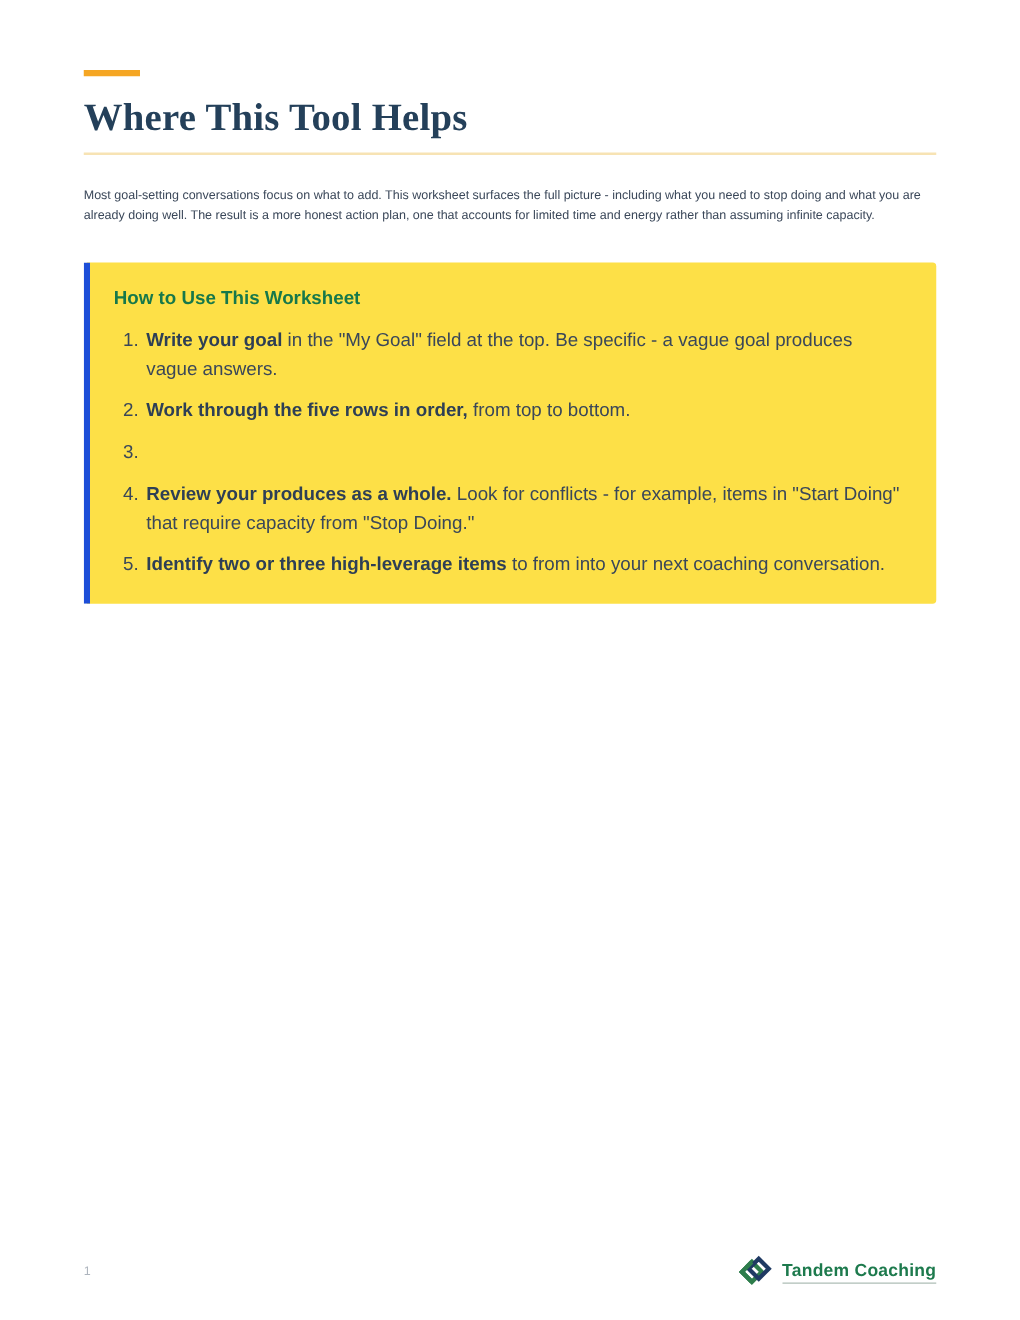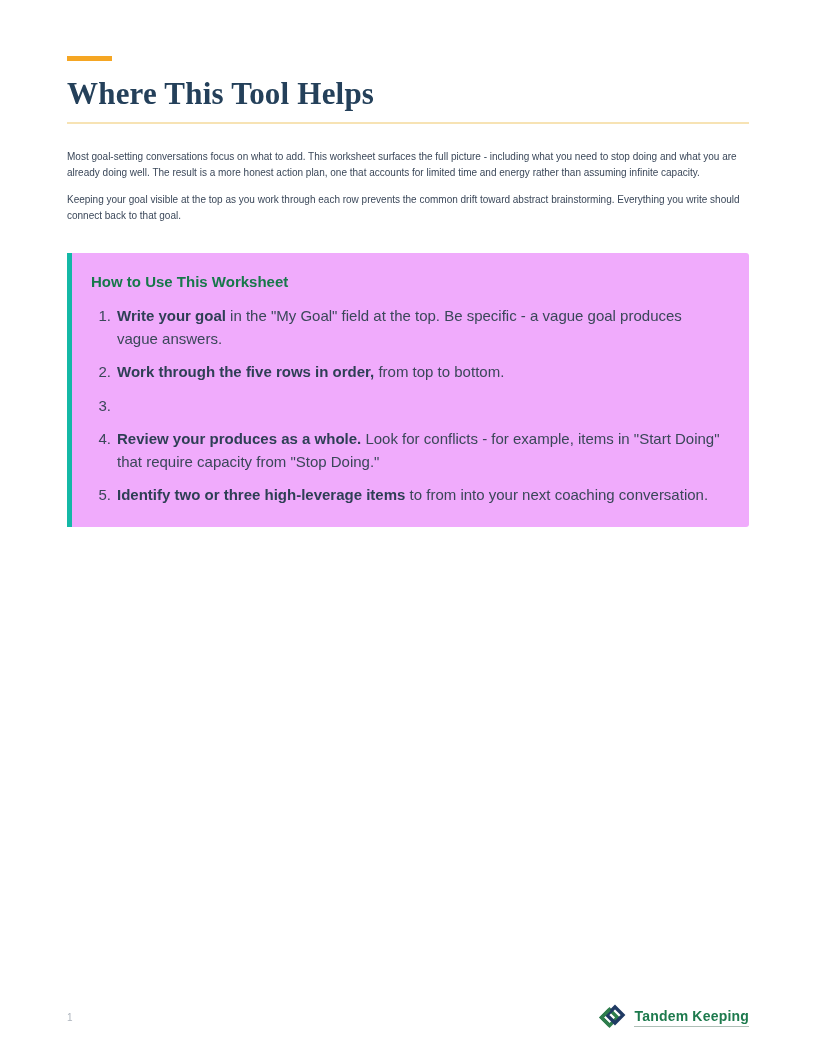--- a/index.html
+++ b/index.html
@@ -37,22 +37,22 @@
   .intro p {
     margin-top: 25px;
     font-size: 10px;
     line-height: 1.66;
     color: #3A4759;
   }
   .intro p + p { margin-top: 10px; }
 
   .callout {
     margin-top: 28px;
-    background: #f0abfc;
-    border-left: 5px solid #14b8a6;
+    background: #fde047;
+    border-left: 5px solid #1d4ed8;
     border-radius: 0 3px 3px 0;
     padding: 20px 26px 20px 19px;
   }
   .callout-title {
     font-size: 15px;
     font-weight: 700;
     color: #17784A;
     margin-bottom: 14px;
   }
   .steps { list-style: none; }
@@ -109,21 +109,20 @@
   <div class="content">
 
     <div class="accent-bar"></div>
 
     <h1 class="page-title">Where This Tool Helps</h1>
 
     <div class="title-rule"></div>
 
     <div class="intro">
       <p>Most goal-setting conversations focus on what to add. This worksheet surfaces the full picture - including what you need to stop doing and what you are already doing well. The result is a more honest action plan, one that accounts for limited time and energy rather than assuming infinite capacity.</p>
-      <p>Keeping your goal visible at the top as you work through each row prevents the common drift toward abstract brainstorming. Everything you write should connect back to that goal.</p>
     </div>
 
     <div class="callout">
       <div class="callout-title">How to Use This Worksheet</div>
 
       <ol class="steps">
         <li class="step">
           <span class="step-num">1.</span>
           <span class="step-text"><span class="step-bold">Write your goal</span><span> in the "My Goal" field at the top. Be specific - a vague goal produces vague answers.</span></span>
         </li>
@@ -149,16 +148,16 @@
 
   <div class="footer">
     <span class="page-num">1</span>
 
     <div class="brand">
       <svg class="logo-icon" width="27" height="26" viewBox="0 0 27 26" fill="none" xmlns="http://www.w3.org/2000/svg">
         <path d="M10.5 5.5 L18.5 13.5 L10.5 21.5 L2.5 13.5 Z" stroke="#2E7D4C" stroke-width="3.4" fill="none"></path>
         <path d="M16 3 L24 11 L16 19 L8 11 Z" stroke="#1F3A63" stroke-width="3.4" fill="none"></path>
         <path d="M10.5 5.5 L2.5 13.5 L10.5 21.5" stroke="#2E7D4C" stroke-width="3.4" fill="none"></path>
       </svg>
-      <span class="brand-name">Tandem Keeping</span>
+      <span class="brand-name">Tandem Coaching</span>
     </div>
   </div>
 </div>
 
 </body></html>

